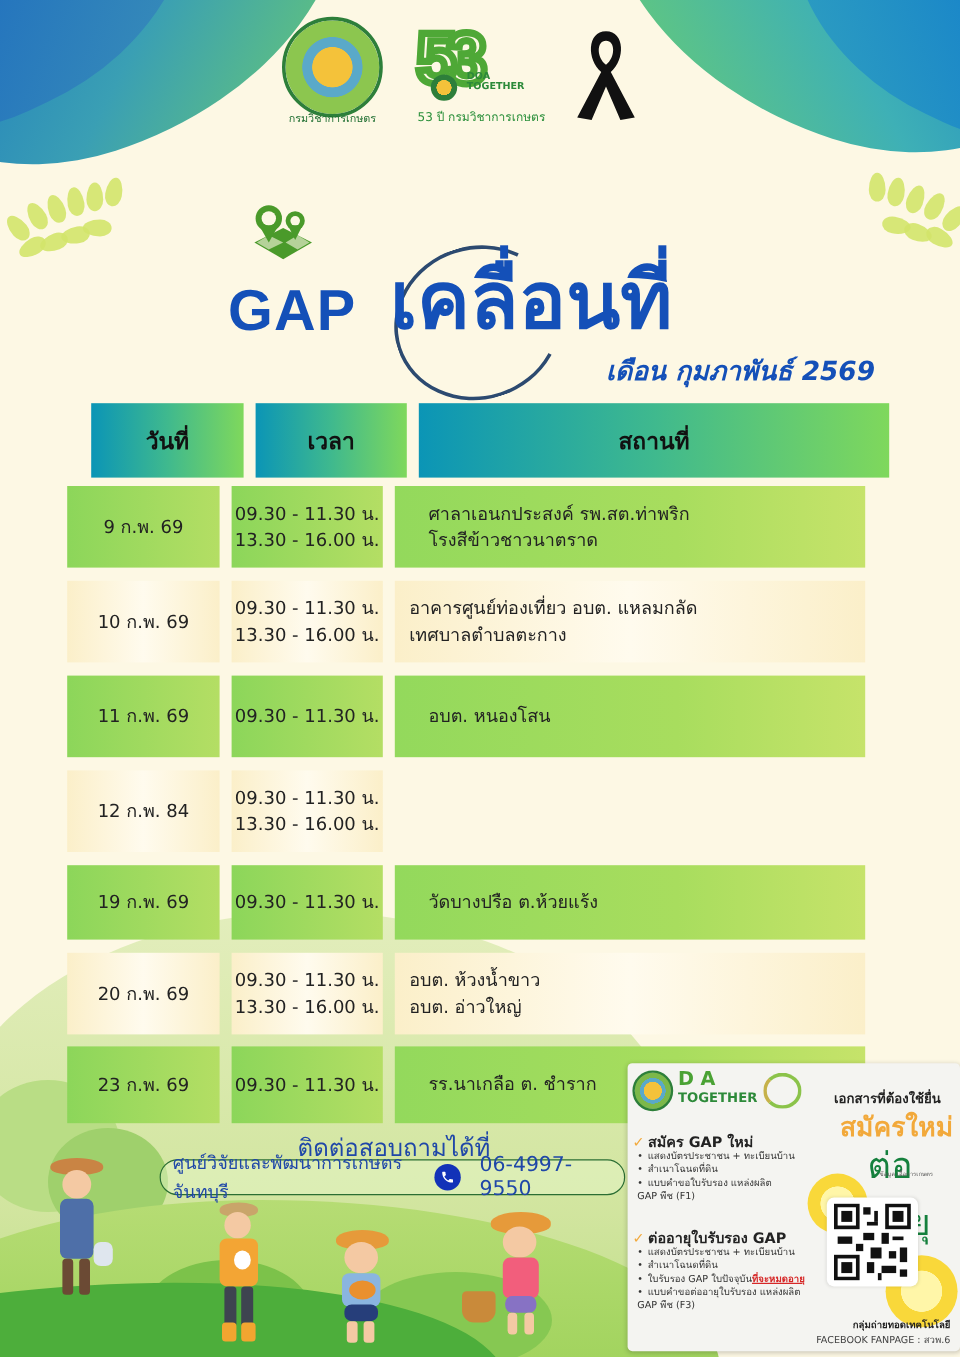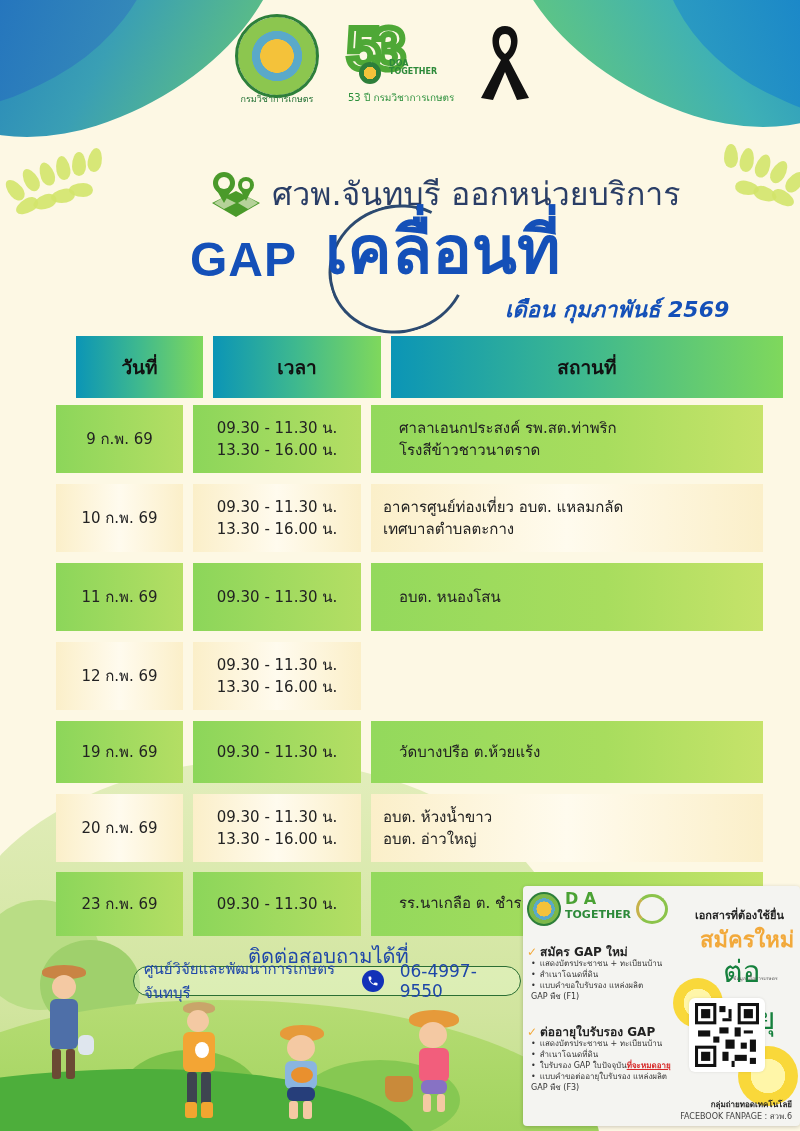--- a/index.html
+++ b/index.html
@@ -35,21 +35,21 @@
   .gap-en { font-family: "Liberation Sans", sans-serif; font-weight: bold; font-size: 48px; color: #1450b8; letter-spacing: 1px; line-height: 1; }
   .gap-th { font-weight: bold; font-size: 66px; color: #1450b8; line-height: 1; margin-left: 28px; }
   .swoosh { position: absolute; left: 328px; top: 205px; width: 140px; height: 128px; border-radius: 50%; border: 3px solid #2c4a70; border-right-color: transparent; transform: rotate(-18deg); }
   .month { position: absolute; left: 505px; top: 292px; font-size: 22px; font-style: italic; font-weight: bold; color: #1450b8; }
 
   
   .tbl { position: absolute; left: 56px; top: 332px; width: 688px; }
   .row { position: absolute; left: 0; display: flex; gap: 10px; }
   .cell { height: 100%; display: flex; align-items: center; font-size: 15px; color: #222; }
   .c-date { width: 127px; justify-content: center; }
-  .c-time { width: 168px; justify-content: center; text-align: left; }
+  .c-time { width: 126px; justify-content: center; text-align: left; }
   .c-place { width: 392px; padding-left: 12px; }
   .hdr .cell { background: linear-gradient(90deg, #0b95b6 0%, #3fb98e 50%, #7fd85c 100%); color: #111; font-weight: bold; font-size: 19px; justify-content: center; padding-left: 0; }
   .green .cell { background: linear-gradient(90deg, #8cd65a 0%, #b4de64 100%); }
   .green .c-place { background: linear-gradient(90deg, #93d95c 0%, #a8dd5e 60%, #c6e36a 100%); padding-left: 28px; }
   .cream .cell { background: linear-gradient(90deg, #fbefc9 0%, #fffbee 50%, #fbefc9 100%); }
   .lines { line-height: 22px; }
 
   
   .hills1 { position: absolute; left: -50px; top: 760px; width: 620px; height: 420px; border-radius: 50% 50% 0 0; background: linear-gradient(180deg, #dcebb2 0%, #c6e08d 60%, #a6d467 100%); opacity: .8; }
   .hills2 { position: absolute; left: -100px; top: 1000px; width: 700px; height: 260px; border-radius: 50% 60% 0 0; background: linear-gradient(180deg, #b6dc74 0%, #8fcc4a 100%); }
@@ -144,21 +144,20 @@
       <polygon points="26,22 50,34 26,48 2,34" fill="#4a9a2a"></polygon>
       <polygon points="14,28 26,34 14,40 4,34" fill="#fdf8e4" opacity=".6"></polygon>
       <polygon points="38,28 48,34 38,40 28,34" fill="#fdf8e4" opacity=".6"></polygon>
       <circle cx="14" cy="14" r="11" fill="#4a9a2a"></circle>
       <circle cx="14" cy="14" r="6" fill="#fdf8e4"></circle>
       <path d="M6 20 L14 34 L22 20 Z" fill="#4a9a2a"></path>
       <circle cx="36" cy="16" r="8" fill="#4a9a2a"></circle>
       <circle cx="36" cy="16" r="4" fill="#fdf8e4"></circle>
       <path d="M30 20 L36 32 L42 20 Z" fill="#4a9a2a"></path>
     </svg>
-    <span class="org-text">ศวพ.จันทบุรี ออกหน่วยบริการ</span>
   </div>
 
   <div class="swoosh"></div>
   <div class="gap-title">
     <span class="gap-en">GAP</span>
     <span class="gap-th">เคลื่อนที่</span>
   </div>
   <div class="month">เดือน กุมภาพันธ์ 2569</div>
 
   <div class="hills1"></div>
@@ -216,21 +215,21 @@
           </div>
         </div>
       <div class="cell c-place">
           <div class="lines">
             <div>อบต. หนองโสน</div>
           </div>
         </div>
     </div>
 
     <div class="row cream" style="top:310px;height:68px;">
-      <div class="cell c-date">12 ก.พ. 69</div>
+      <div class="cell c-date">12 ก.พ. 84</div>
       <div class="cell c-time">
           <div class="lines">
             <div>09.30 - 11.30 น.</div>
             <div>13.30 - 16.00 น.</div>
           </div>
         </div>
     </div>
 
     <div class="row green" style="top:389px;height:62px;">
       <div class="cell c-date">19 ก.พ. 69</div>

